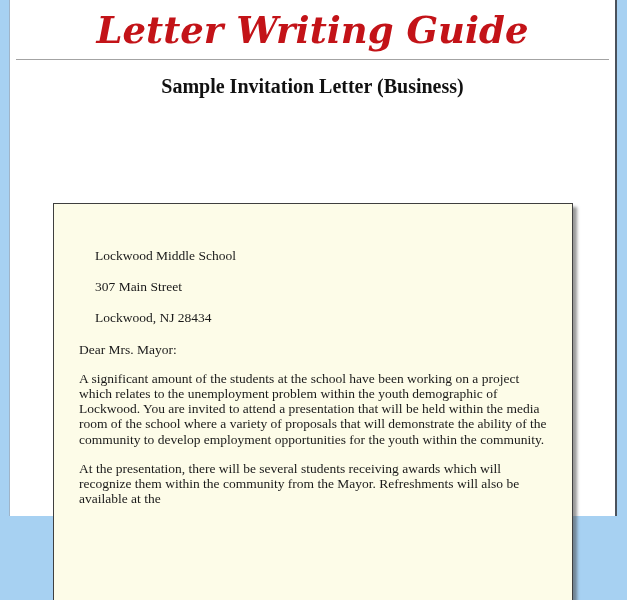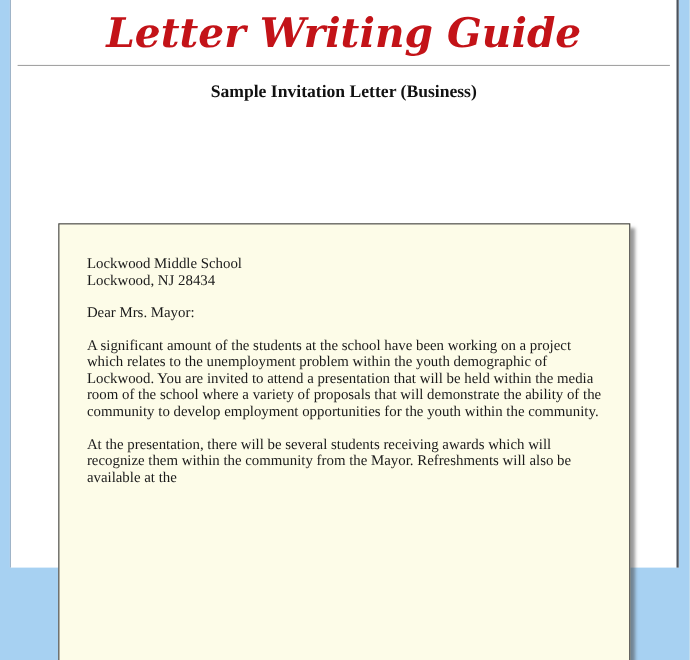--- a/index.html
+++ b/index.html
@@ -37,59 +37,60 @@
   .header-divider {
     border: none;
     border-top: 1px solid #A3A3A3;
     margin: 4px 6px 0 6px;
   }
   .page-title {
     margin-top: 15px;
     text-align: center;
     font-family: "Liberation Serif", serif;
     font-weight: bold;
-    font-size: 16px;
+    font-size: 20px;
     color: #111111;
   }
   .letter-sheet {
     position: absolute;
     left: 43px;
     top: 203px;
     width: 520px;
     height: 470px;
     box-sizing: border-box;
     background: #FDFCE8;
     border: 1px solid #3F3F3F;
     box-shadow: 4px 4px 3px rgba(70,70,70,0.55);
     padding: 28px 21px 30px 25px;
     font-family: "Liberation Serif", serif;
     font-size: 13.5px;
     line-height: 15.2px;
     color: #1A1A1A;
   }
   .letter-block { margin: 0; }
   .letter-block + .letter-block { margin-top: 14px; }
-  .letter-line { margin: 0; }
+  .letter-line { margin: 16px; }
   p.letter-block { margin-bottom: 0; }
 </style>
 </head>
 <body>
 
 <div class="content-area">
 
   <div class="site-title">Letter Writing Guide</div>
 
   <hr class="header-divider">
 
   <div class="page-title">Sample Invitation Letter (Business)</div>
 
   <div class="letter-sheet">
 
     <div class="letter-block">
       <div class="letter-line">Lockwood Middle School</div>
+      <div class="letter-line">307 Main Street</div>
       <div class="letter-line">Lockwood, NJ 28434</div>
     </div>
 
 
 
     <div class="letter-block">Dear Mrs. Mayor:</div>
 
     <p class="letter-block">A significant amount of the students at the school have been working on a project which relates to the unemployment problem within the youth demographic of Lockwood. You are invited to attend a presentation that will be held within the media room of the school where a variety of proposals that will demonstrate the ability of the community to develop employment opportunities for the youth within the community.</p>
     <p class="letter-block">At the presentation, there will be several students receiving awards which will recognize them within the community from the Mayor. Refreshments will also be available at the</p>
 

